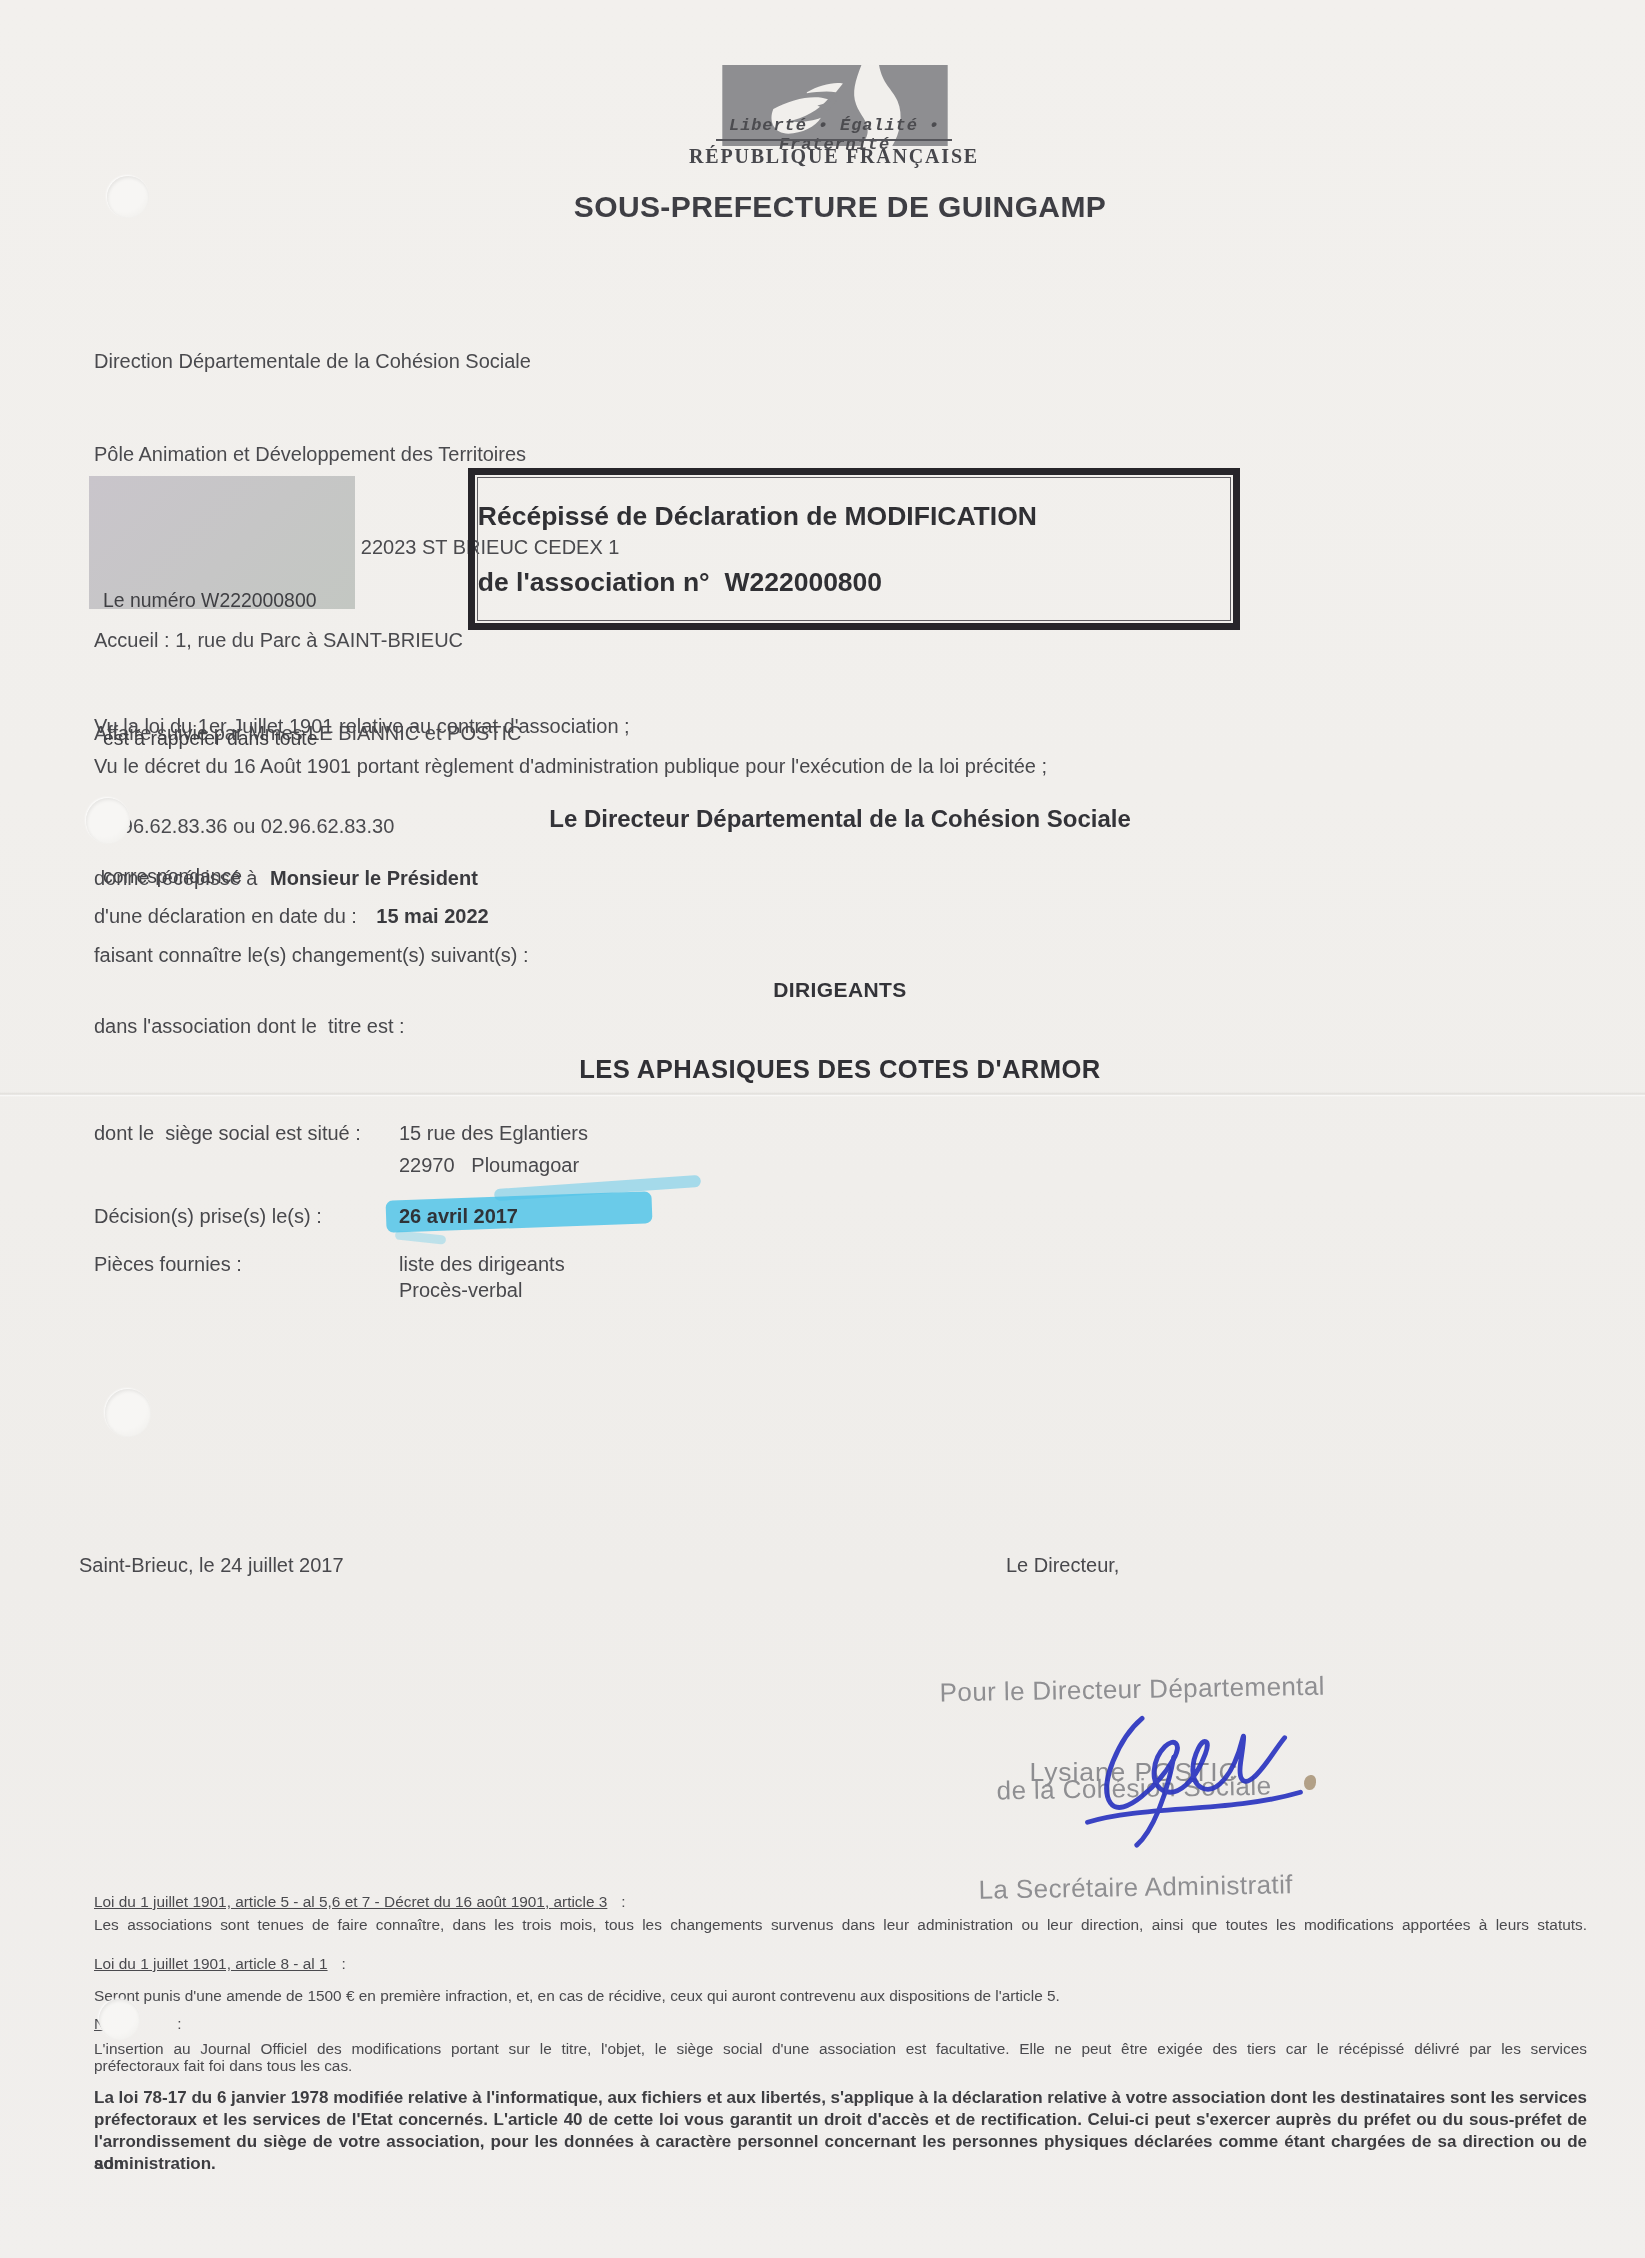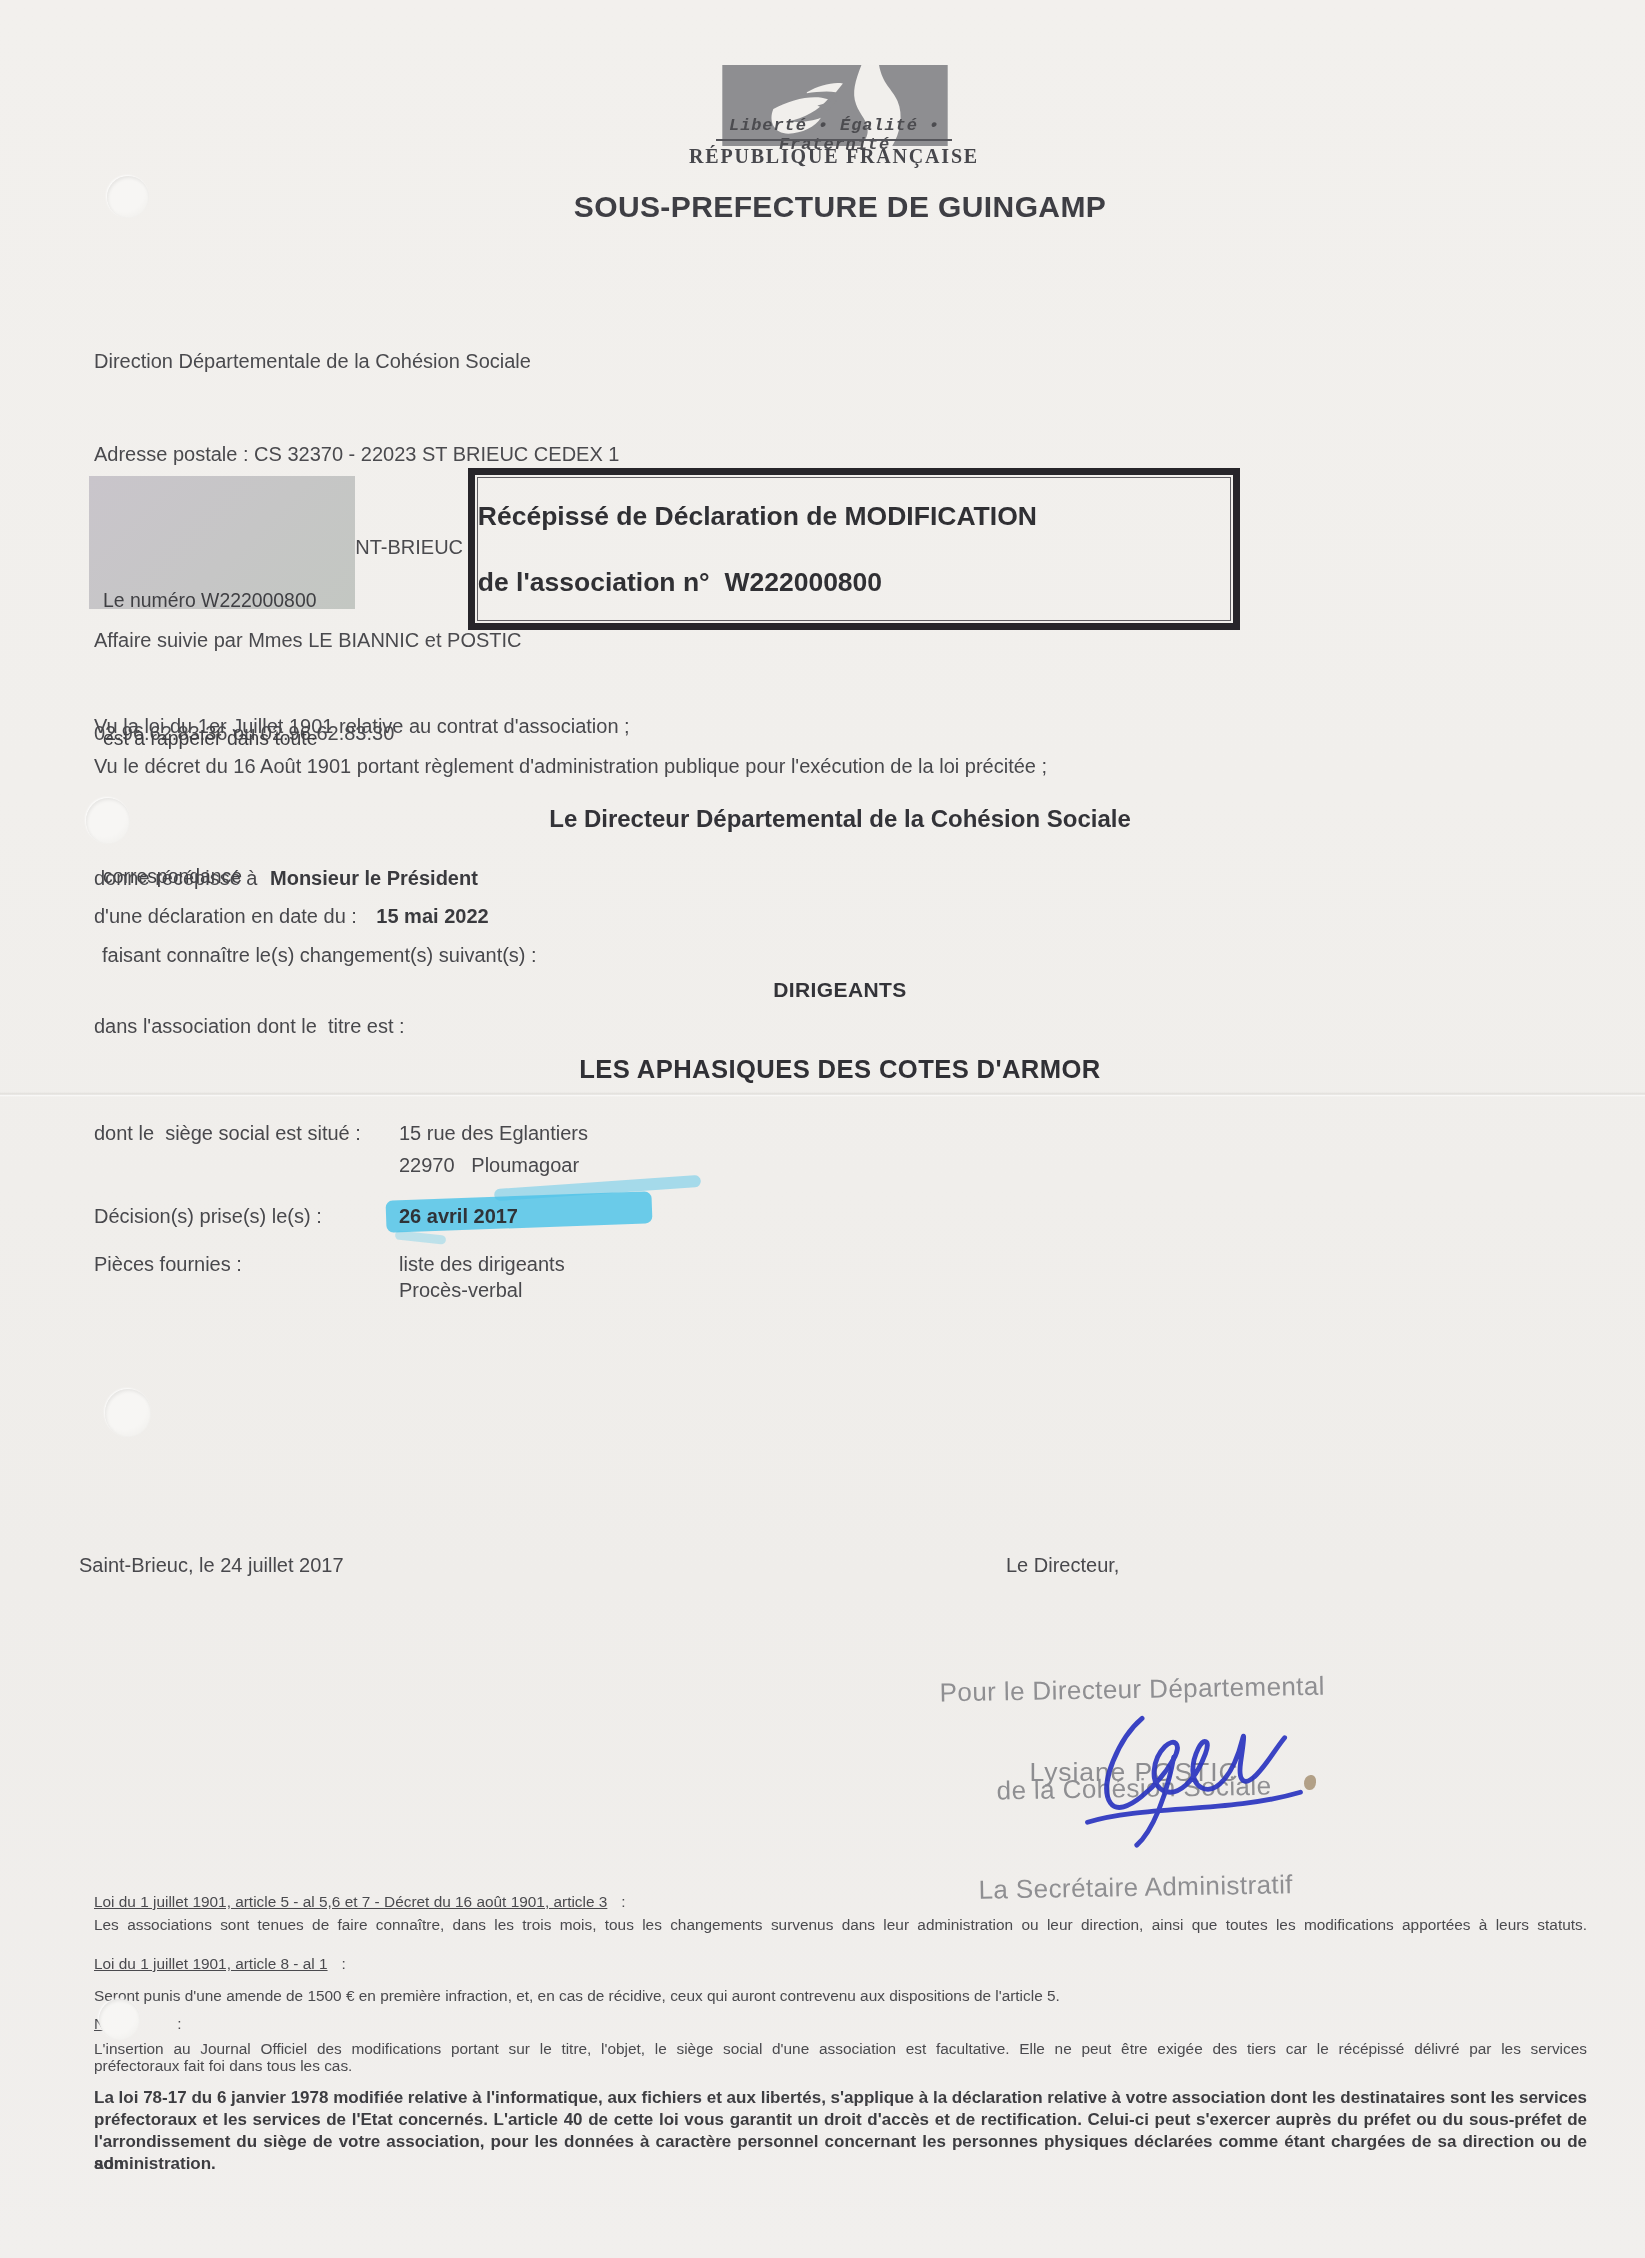--- a/index.html
+++ b/index.html
@@ -68,20 +68,21 @@
     </svg>
   </div>
   <div class="abs logo-motto" style="left:697px;top:116px;width:275px;text-align:center;">Liberté • Égalité • Fraternité</div>
   <div class="abs logo-rule" style="left:716px;top:139px;width:236px;"></div>
   <div class="abs logo-rf" style="left:670px;top:145px;width:328px;text-align:center;">RÉPUBLIQUE FRANÇAISE</div>
 
   <div class="abs ctr page-title" style="top:190px;">SOUS-PREFECTURE DE GUINGAMP</div>
 
   <div class="abs sender" style="left:94px;top:284px;">
     <div>Direction Départementale de la Cohésion Sociale</div>
+    <div>Pôle Animation et Développement des Territoires</div>
     <div>Adresse postale : CS 32370 - 22023 ST BRIEUC CEDEX 1</div>
     <div>Accueil : 1, rue du Parc à SAINT-BRIEUC</div>
     <div>Affaire suivie par Mmes LE BIANNIC et POSTIC</div>
     <div>02.96.62.83.36 ou 02.96.62.83.30</div>
   </div>
 
   <div class="abs note-box">
     <div>Le numéro W222000800</div>
     <div>est à rappeler dans toute</div>
     <div>correspondance</div>
@@ -96,21 +97,21 @@
 
   <div class="abs body-line" style="left:94px;top:715px;">Vu la loi du 1er Juillet 1901 relative au contrat d'association ;</div>
   <div class="abs body-line" style="left:94px;top:755px;">Vu le décret du 16 Août 1901 portant règlement d'administration publique pour l'exécution de la loi précitée ;</div>
 
   <div class="abs ctr heading-md" style="top:805px;">Le Directeur Départemental de la Cohésion Sociale</div>
 
   <div class="abs body-line" style="left:94px;top:867px;"><span>donne récépissé à</span><span> </span><span class="bold" style="margin-left:7px;">Monsieur le Président</span></div>
 
   <div class="abs body-line" style="left:94px;top:905px;"><span>d'une déclaration en date du :</span><span class="bold" style="margin-left:19.4px;">15 mai 2022</span></div>
 
-  <div class="abs body-line" style="left:102px;top:944px;text-align:right;">faisant connaître le(s) changement(s) suivant(s) :</div>
+  <div class="abs body-line" style="left:94px;top:944px;text-align:right;">faisant connaître le(s) changement(s) suivant(s) :</div>
 
   <div class="abs ctr heading-dir" style="top:978px;">DIRIGEANTS</div>
 
   <div class="abs body-line" style="left:94px;top:1015px;">dans l'association dont le  titre est :</div>
 
   <div class="abs ctr heading-assoc" style="top:1055px;">LES APHASIQUES DES COTES D'ARMOR</div>
 
   <div class="crease" style="top:1092px;"></div>
 
   <div class="abs body-line" style="left:94px;top:1122px;">dont le  siège social est situé :</div>

